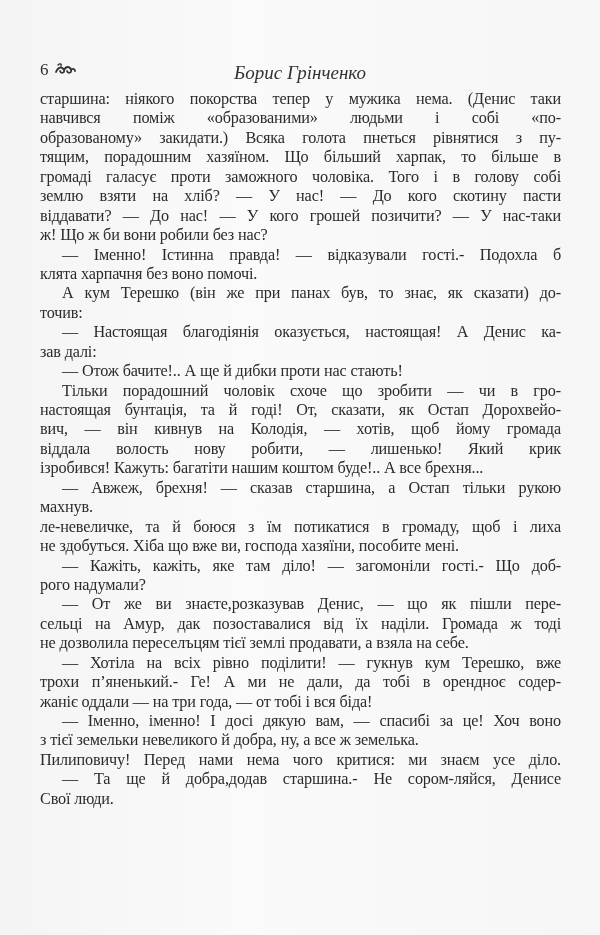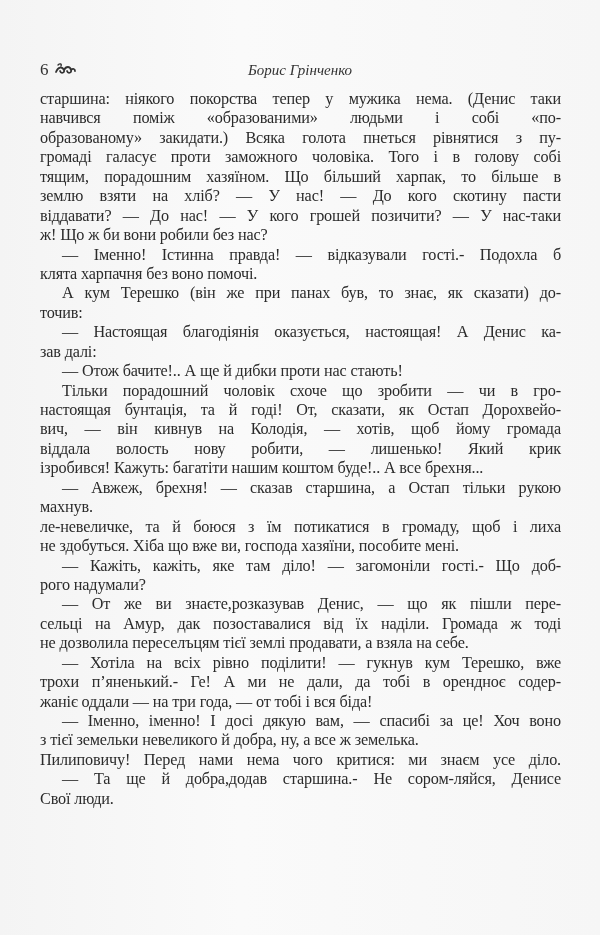--- a/index.html
+++ b/index.html
@@ -19,21 +19,21 @@
     }
     .page-number {
       position: absolute; left: 0; top: 0;
       font-size: 17px; color: #333;
     }
     .ornament {
       position: absolute; left: 14px; top: 1px; width: 22px; height: 16px;
     }
     .running-title {
       position: absolute; left: 0; right: 0; top: 2px;
-      text-align: center; font-style: italic; font-size: 15px; color: #333;
+      text-align: center; font-style: italic; font-size: 19px; color: #333;
     }
     .text {
       position: absolute; top: 90px; left: 40px; width: 521px;
       font-size: 16.2px; line-height: 19.45px;
       letter-spacing: -0.15px;
     }
     .line {
       display: block; height: 19.45px; white-space: nowrap;
       text-align: justify; text-align-last: justify;
     }
@@ -50,22 +50,22 @@
       <path d="M2 11 C4 6, 8 5, 10 9 C11 12, 7 13, 6 10 M10 9 C12 5, 16 5, 17 9 C18 12, 14 13, 13 10 M17 9 C19 7, 21 8, 21 10" fill="none" stroke="#333" stroke-width="1.8" stroke-linecap="round"></path>
       <path d="M4 4 C6 2, 8 3, 7 5" fill="none" stroke="#333" stroke-width="1.4" stroke-linecap="round"></path>
     </svg>
     <span class="running-title">Борис Грінченко</span>
   </div>
 
   <div class="text" id="text-body">
       <span class="line">старшина: ніякого покорства тепер у мужика нема. (Денис таки</span>
       <span class="line">навчився поміж «образованими» людьми і собі «по-</span>
       <span class="line">образованому» закидати.) Всяка голота пнеться рівнятися з пу-</span>
+      <span class="line">тящим, порадошним хазяїном. Що більший харпак, то більше в</span>
       <span class="line">громаді галасує проти заможного чоловіка. Того і в голову собі</span>
-      <span class="line">тящим, порадошним хазяїном. Що більший харпак, то більше в</span>
       <span class="line">землю взяти на хліб? — У нас! — До кого скотину пасти</span>
       <span class="line">віддавати? — До нас! — У кого грошей позичити? — У нас-таки</span>
       <span class="line last">ж! Що ж би вони робили без нас?</span>
       <span class="line indent">— Іменно! Істинна правда! — відказували гості.- Подохла б</span>
       <span class="line last">клята харпачня без воно помочі.</span>
       <span class="line indent">А кум Терешко (він же при панах був, то знає, як сказати) до-</span>
       <span class="line last">точив:</span>
       <span class="line indent">— Настоящая благодіянія оказується, настоящая! А Денис ка-</span>
       <span class="line last">зав далі:</span>
       <span class="line indent last">— Отож бачите!.. А ще й дибки проти нас стають!</span>

